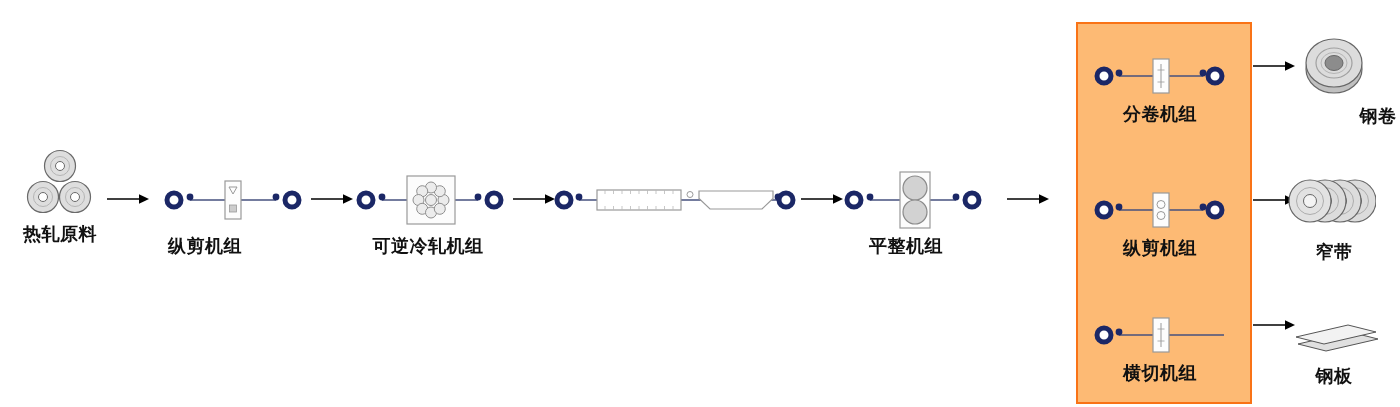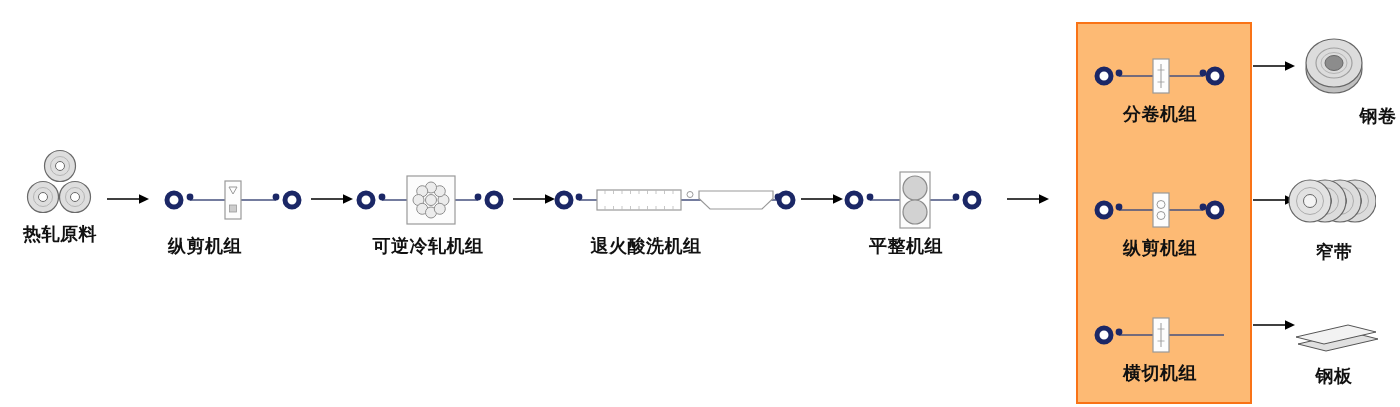--- a/index.html
+++ b/index.html
@@ -131,21 +131,20 @@
         <line x1="111.5" y1="28" x2="111.5" y2="32"></line>
       <line x1="120" y1="28" x2="120" y2="32"></line>
     </g>
     <circle cx="137" cy="16.5" r="3" fill="#ffffff" stroke="#999999" stroke-width="1"></circle>
     <path d="M146,13 L220,13 L220,20.5 L209,31 L157,31 L146,20.5 Z" fill="#ffffff" stroke="#999999" stroke-width="1.2"></path>
     <use href="#def-ring" x="11" y="22"></use>
     <use href="#def-dot" x="26" y="19"></use>
     <use href="#def-dot" x="225" y="19"></use>
     <use href="#def-ring" x="233" y="22"></use>
   </svg>
-  <div class="lbl" style="left:571px;top:234px;width:150px">退火酸洗机组</div>
 
   <svg class="abs" style="left:800px;top:192px" width="44" height="14" viewBox="0 0 44 14">
       <use href="#def-arrow" x="1" y="0"></use>
     </svg>
 
   <svg class="abs" style="left:843px;top:168px" width="140" height="64" viewBox="0 0 140 64">
     <line x1="27" y1="32" x2="113" y2="32" stroke="#46507e" stroke-width="1.4"></line>
     <rect x="57" y="4" width="30" height="56" fill="#fcfcfc" stroke="#999999" stroke-width="1.2"></rect>
     <circle cx="72" cy="20" r="12" fill="#d2d2d2" stroke="#8a8a8a" stroke-width="1.2"></circle>
     <circle cx="72" cy="44" r="12" fill="#d2d2d2" stroke="#8a8a8a" stroke-width="1.2"></circle>

